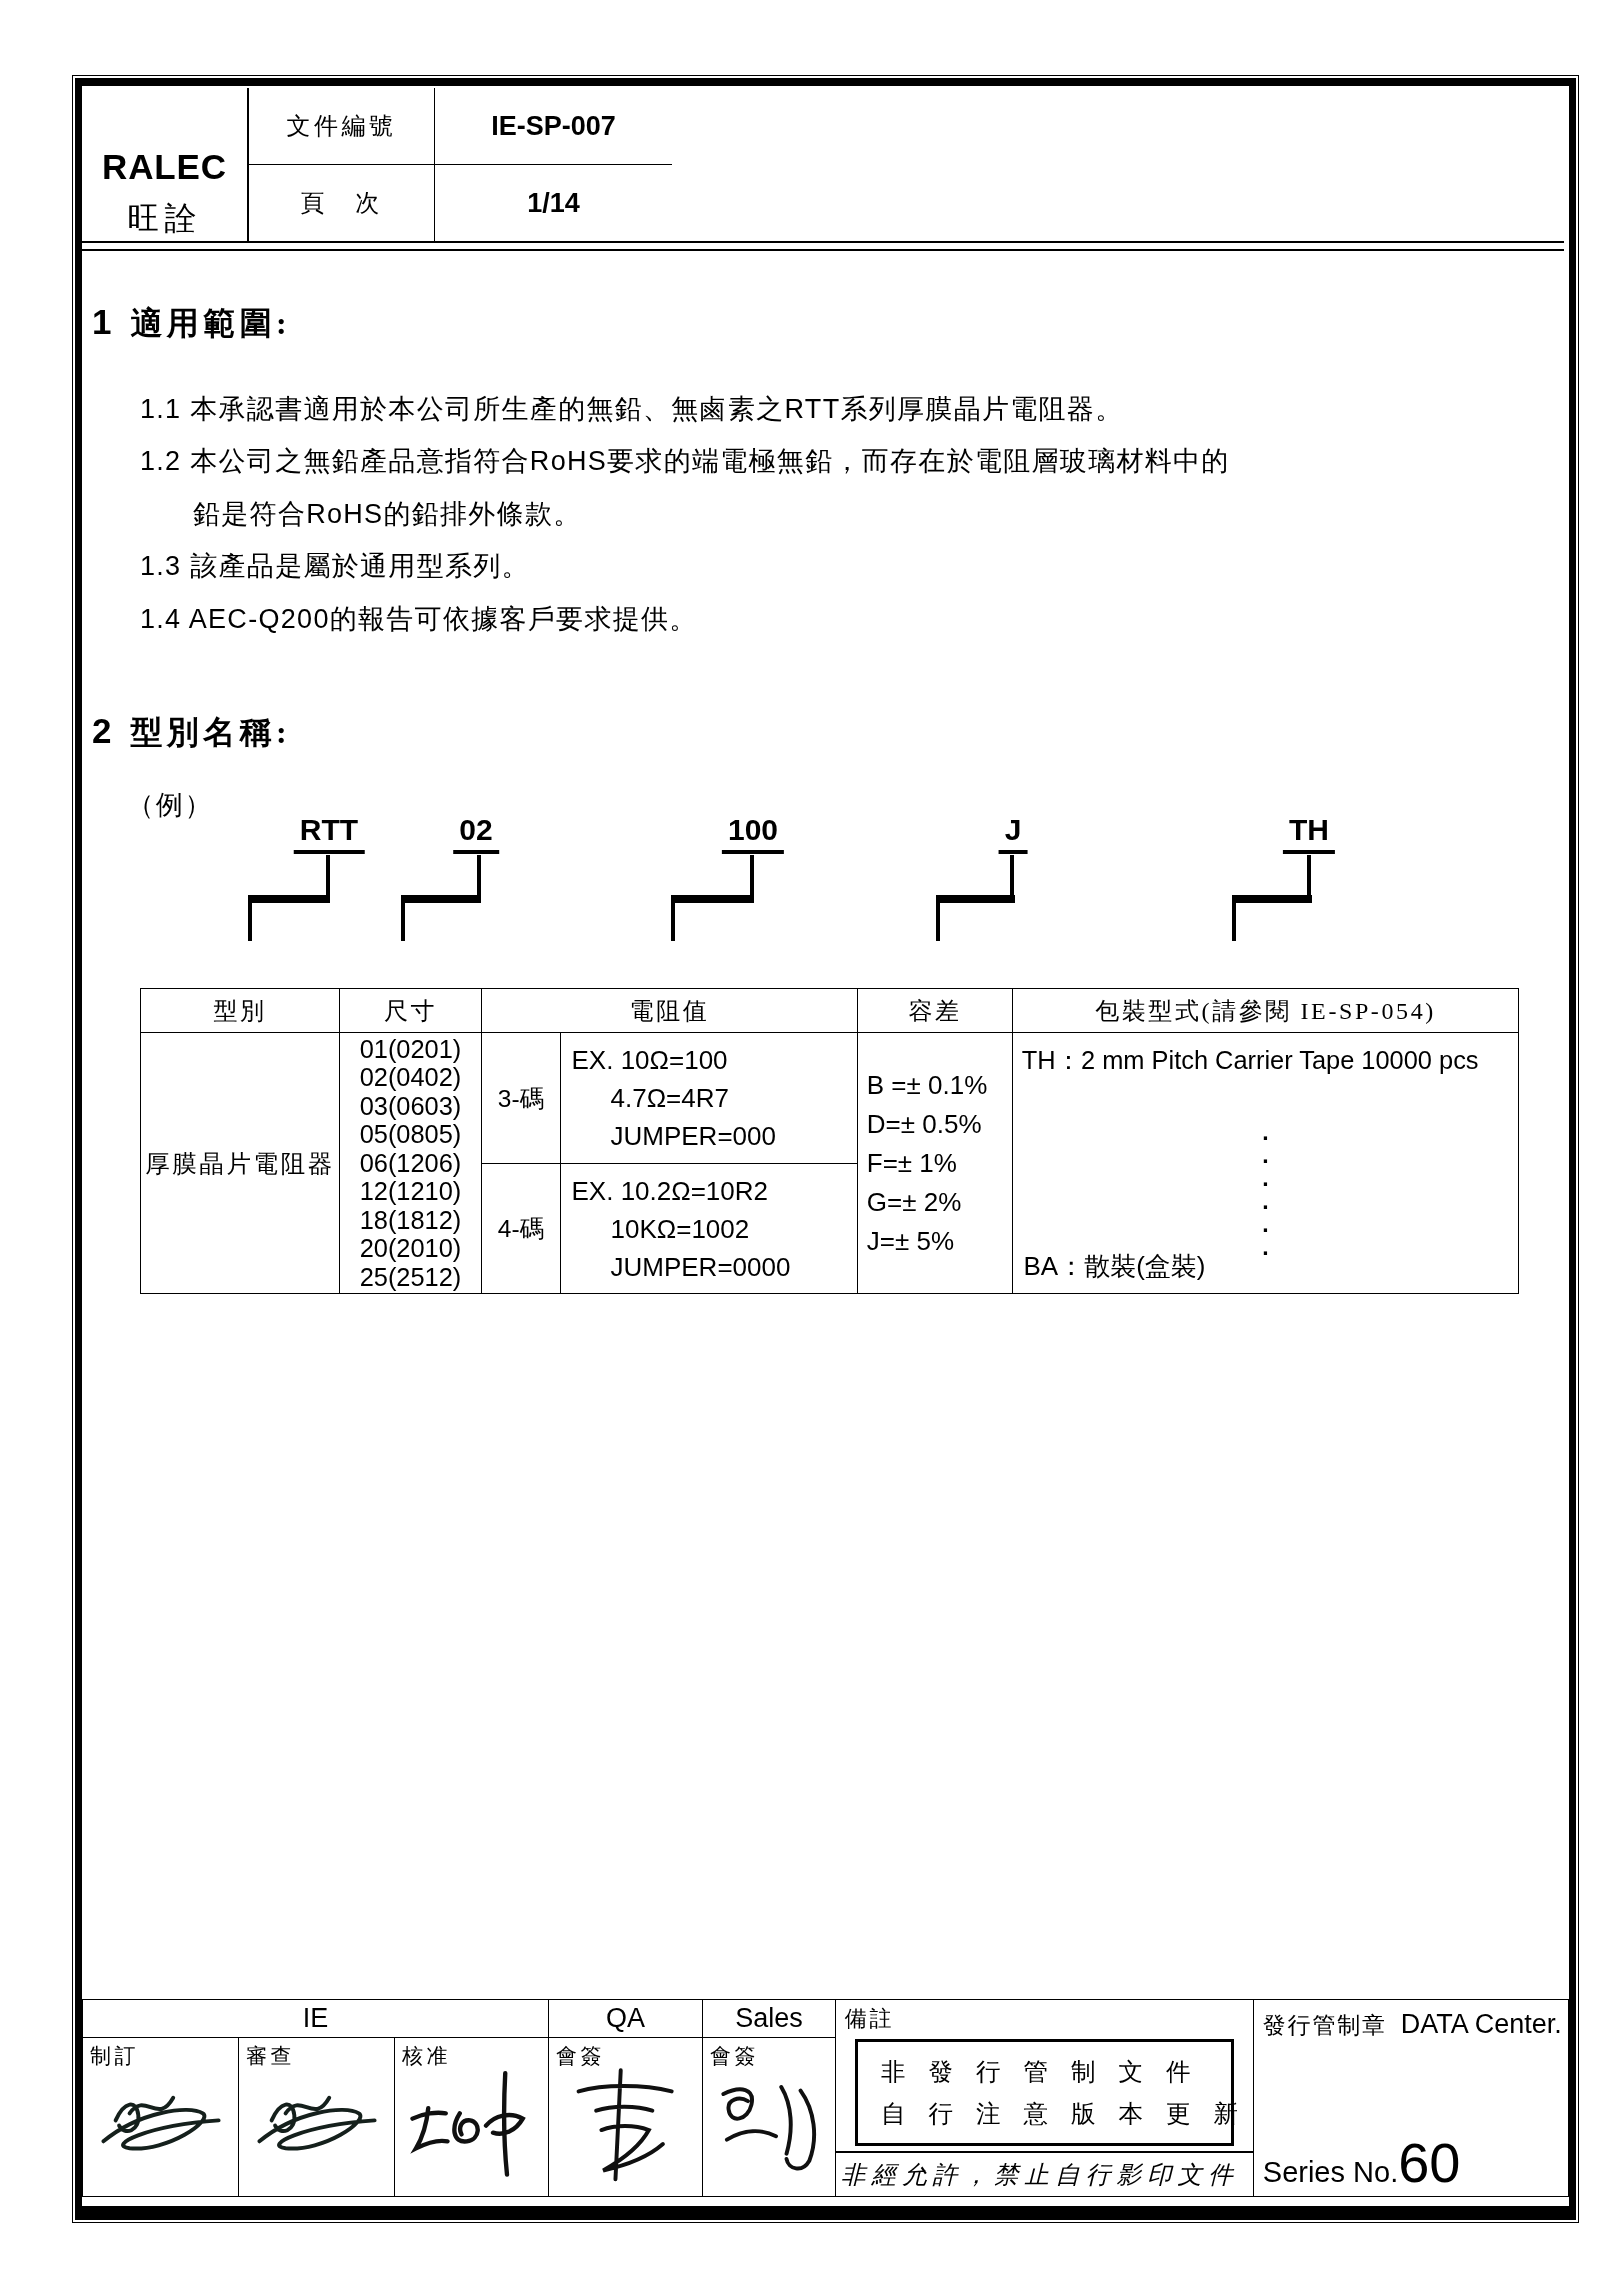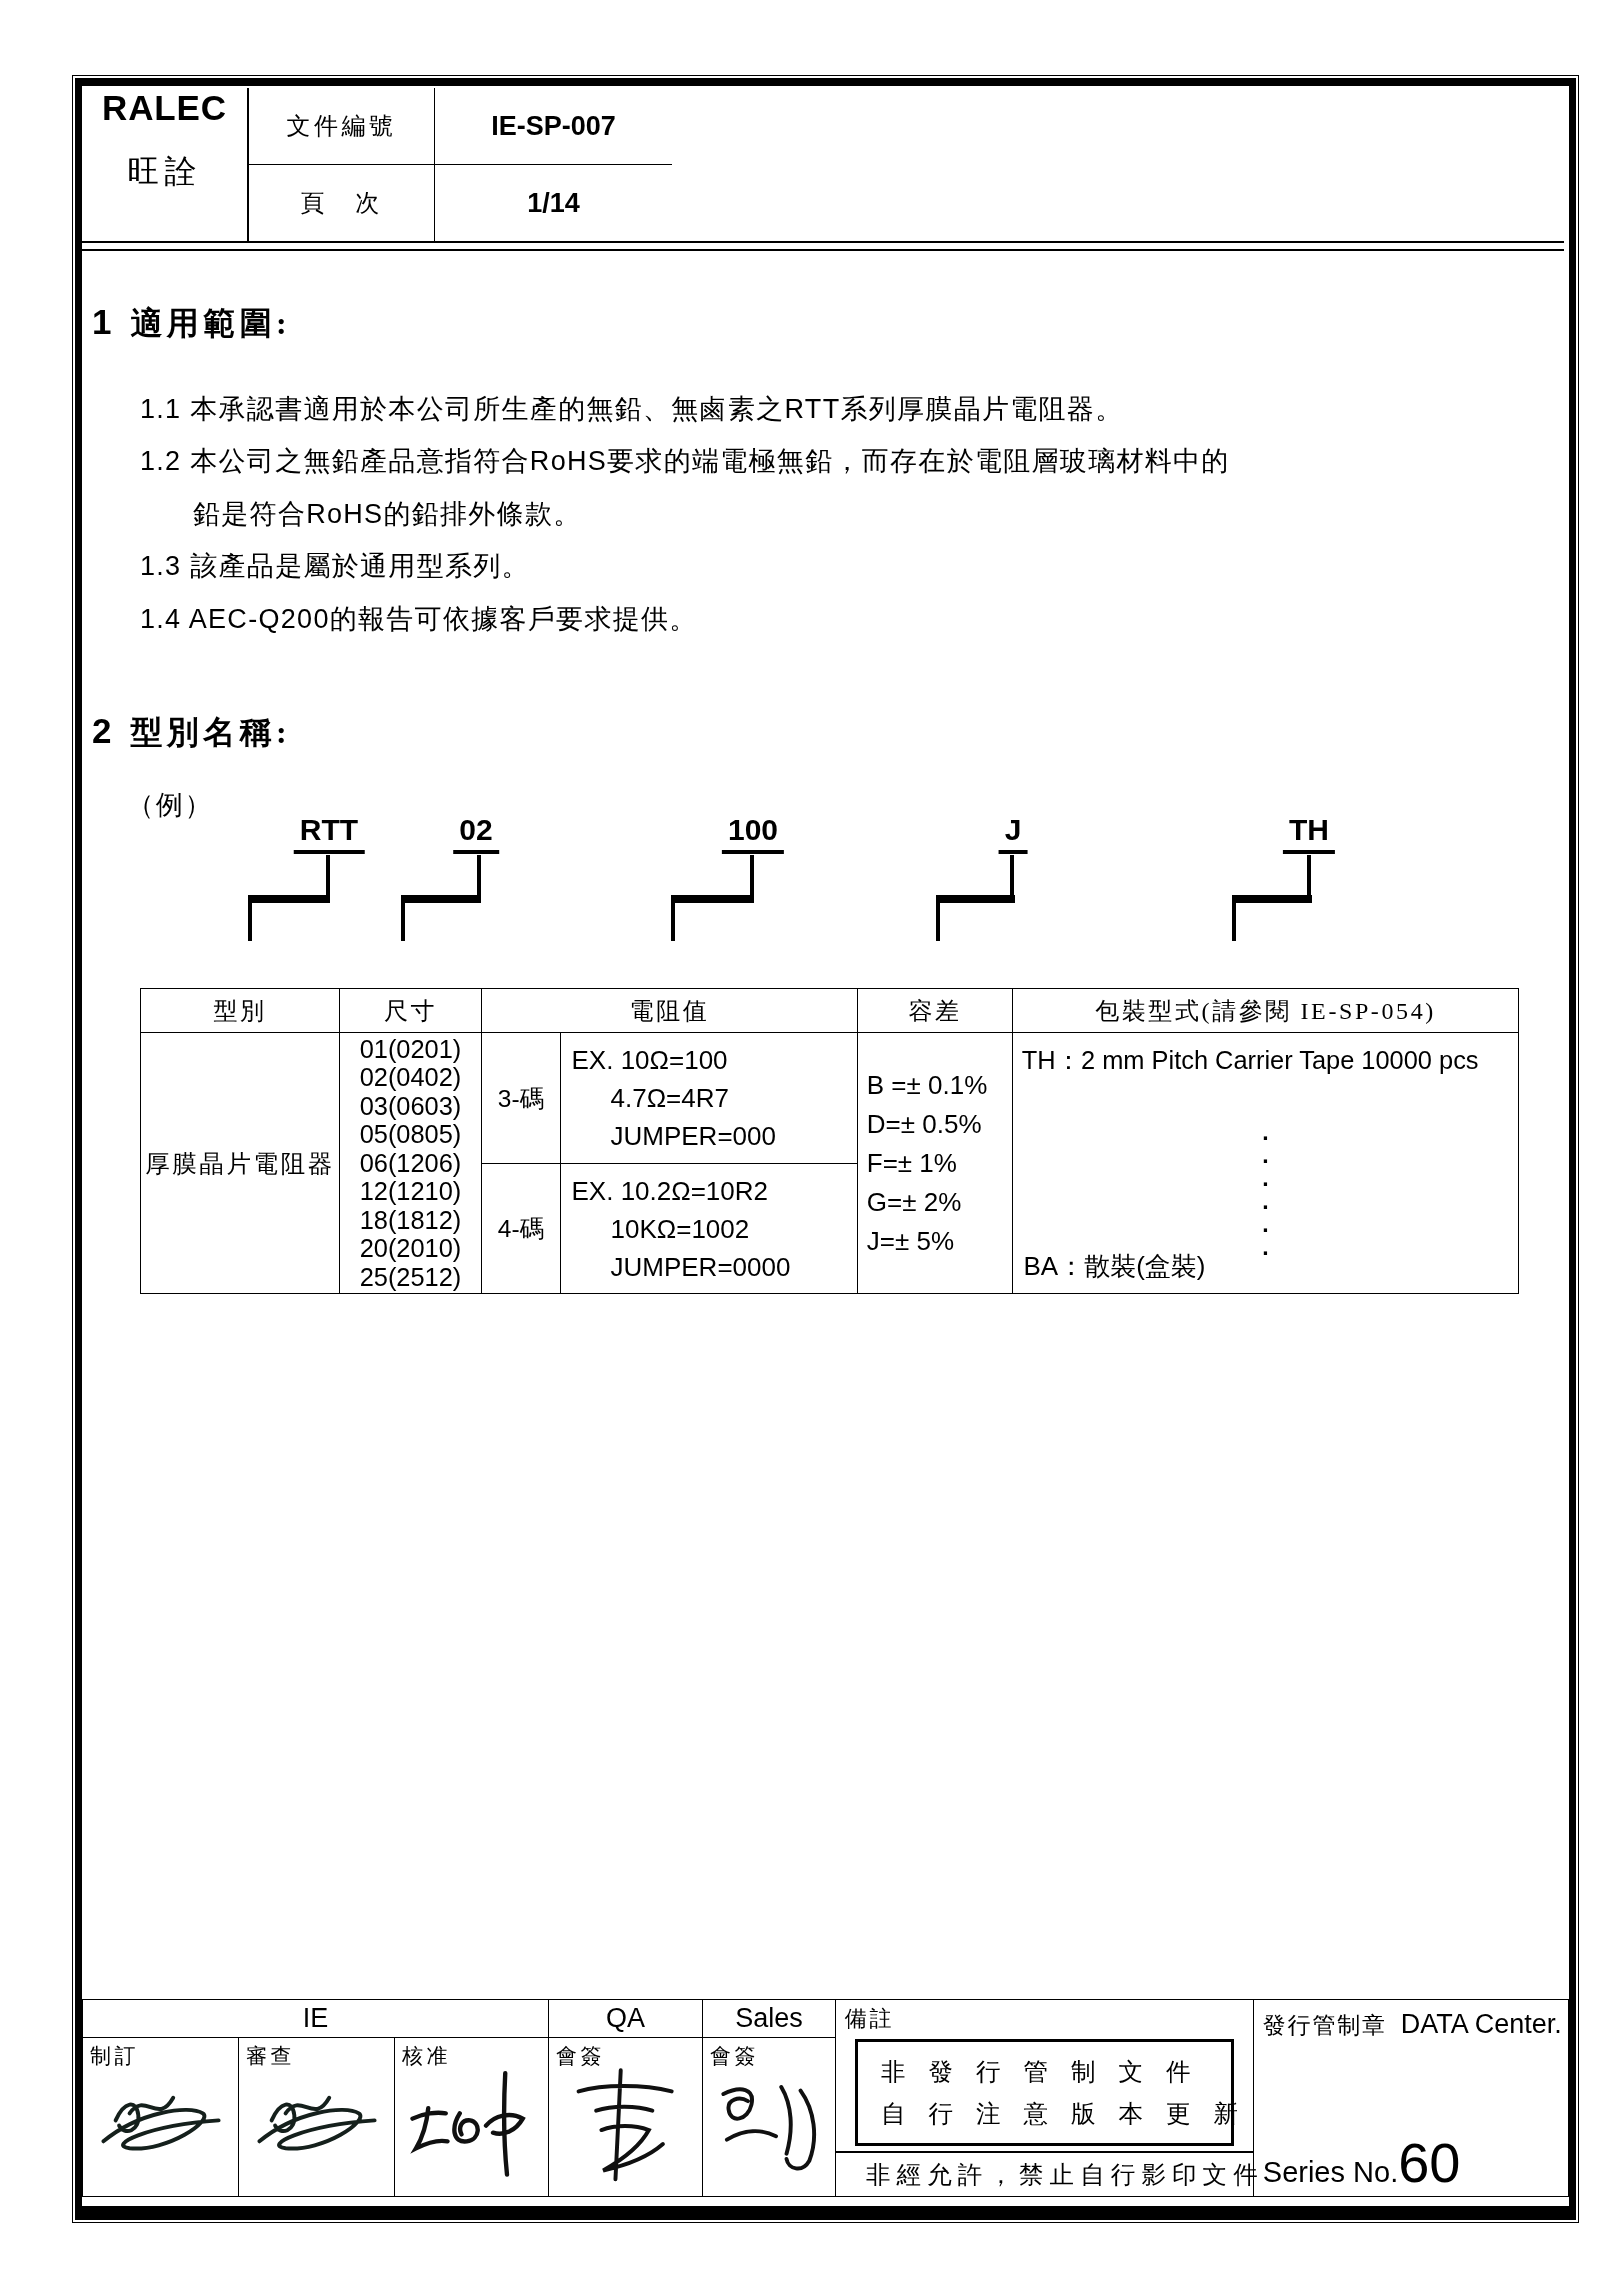--- a/index.html
+++ b/index.html
@@ -11,21 +11,21 @@
   }
   .abs { position:absolute; }
 
   
   .frame-outer { left:72px; top:75px; width:1507px; height:2148px; border:1.8px solid #000; }
   .frame-inner { position:absolute; inset:1.8px; border-style:solid; border-color:#000; border-width:8.8px 7px 14px 7px; }
 
   
   .header-table { left:82px; top:88px; width:1482px; height:155px; display:flex; border-bottom:2.6px solid #000; }
   .header-underline { left:82px; top:249px; width:1482px; height:1.8px; background:#000; }
-  .logo-cell { width:166px; border-right:1.8px solid #000; display:flex; flex-direction:column; align-items:center; justify-content:flex-start; gap:22px; }
+  .logo-cell { width:166px; border-right:1.8px solid #000; display:flex; flex-direction:column; align-items:center; justify-content:flex-end; gap:10px; }
   .logo-main { font-family:"Liberation Sans",sans-serif; font-weight:bold; font-size:35px; letter-spacing:0.9px; }
   .logo-sub  { font-family:"Liberation Serif",serif; font-size:32px; letter-spacing:5.3px; }
   .title-cell { flex:1; display:flex; align-items:center; justify-content:center; }
   .doc-title { font-family:"Liberation Serif",serif; font-size:39px; letter-spacing:12.3px; white-space:nowrap; }
   .info-cell { width:424px; border-left:1.8px solid #000; display:flex; flex-direction:column; }
   .info-row { flex:1; display:flex; border-bottom:1.8px solid #000; }
   .info-row:last-child { border-bottom:none; }
   .info-label { width:186px; border-right:1.8px solid #000; display:flex; align-items:center; justify-content:center;
                 font-family:"Liberation Serif",serif; font-size:24px; letter-spacing:3.5px; }
   .info-value { flex:1; display:flex; align-items:center; justify-content:center;
@@ -67,21 +67,21 @@
   .footer-table th { font-family:"Liberation Sans",sans-serif; font-weight:normal; font-size:27px; height:38px; }
   .sig-cell { height:159px; vertical-align:top; position:relative; }
   .role-label { font-family:"Liberation Serif",serif; font-size:21px; letter-spacing:3.5px; padding:3.5px 0 0 7px; }
   .sig-svg { position:absolute; left:50%; top:54%; transform:translate(-50%,-50%); }
   .notes-cell { vertical-align:top; padding:0; position:relative; }
   .notes-label { font-family:"Liberation Serif",serif; font-size:22px; letter-spacing:2.6px; padding:3.5px 0 0 8.8px; }
   .notes-box { position:absolute; left:19px; right:19px; top:39px; height:107px; border:3.5px solid #000;
                display:flex; flex-direction:column; align-items:flex-start; justify-content:center; gap:8.8px; }
   .notes-box div { font-family:"Liberation Serif",serif; font-size:24.5px; letter-spacing:23px; text-indent:23px; white-space:nowrap; }
   .notes-divider { position:absolute; left:0; right:0; top:151px; height:1.8px; background:#000; }
-  .notes-bottom { position:absolute; left:30px; top:158px; font-family:"Liberation Serif",serif; font-size:24.5px; letter-spacing:6.1px; white-space:nowrap; }
+  .notes-bottom { position:absolute; left:5px; top:158px; font-family:"Liberation Serif",serif; font-size:24.5px; letter-spacing:6.1px; white-space:nowrap;font-style:italic; }
   .stamp-cell { vertical-align:top; position:relative; }
   .stamp-top { padding:8.8px 0 0 8.8px; display:flex; align-items:baseline; gap:14px; white-space:nowrap; }
   .stamp-label { font-family:"Liberation Serif",serif; font-size:23px; letter-spacing:1.8px; }
   .stamp-value { font-family:"Liberation Sans",sans-serif; font-size:27px; }
   .series-line { position:absolute; left:8.8px; bottom:7px; white-space:nowrap; }
   .series-label { font-family:"Liberation Sans",sans-serif; font-size:29px; }
   .series-value { font-family:"Liberation Sans",sans-serif; font-size:56px; line-height:49px; }
 </style>
 </head>
 <body>

